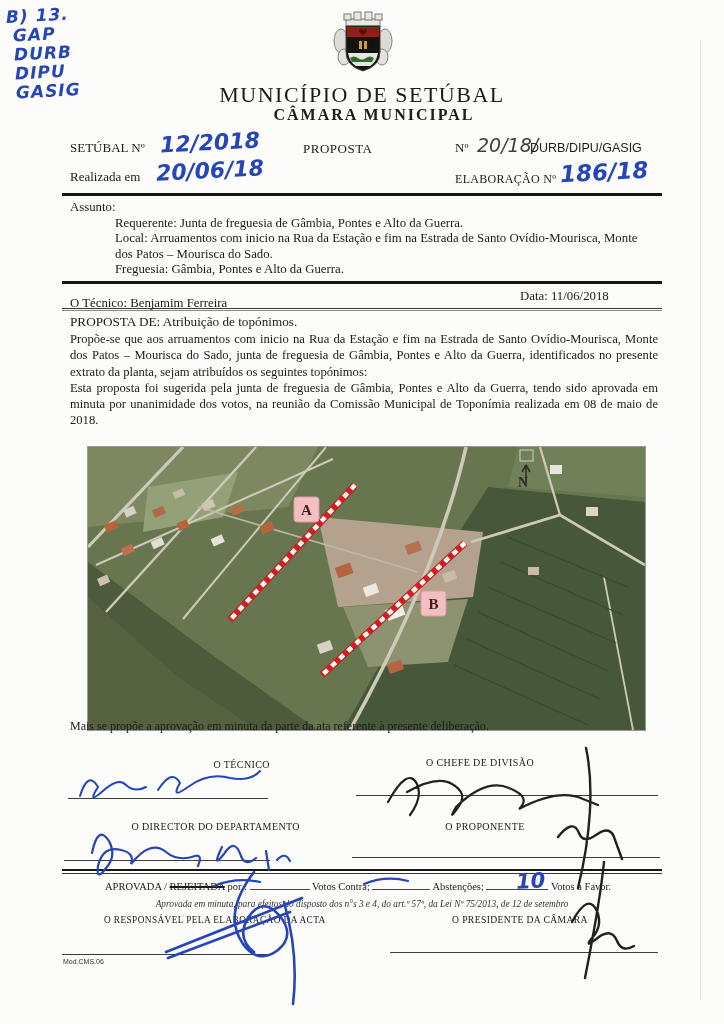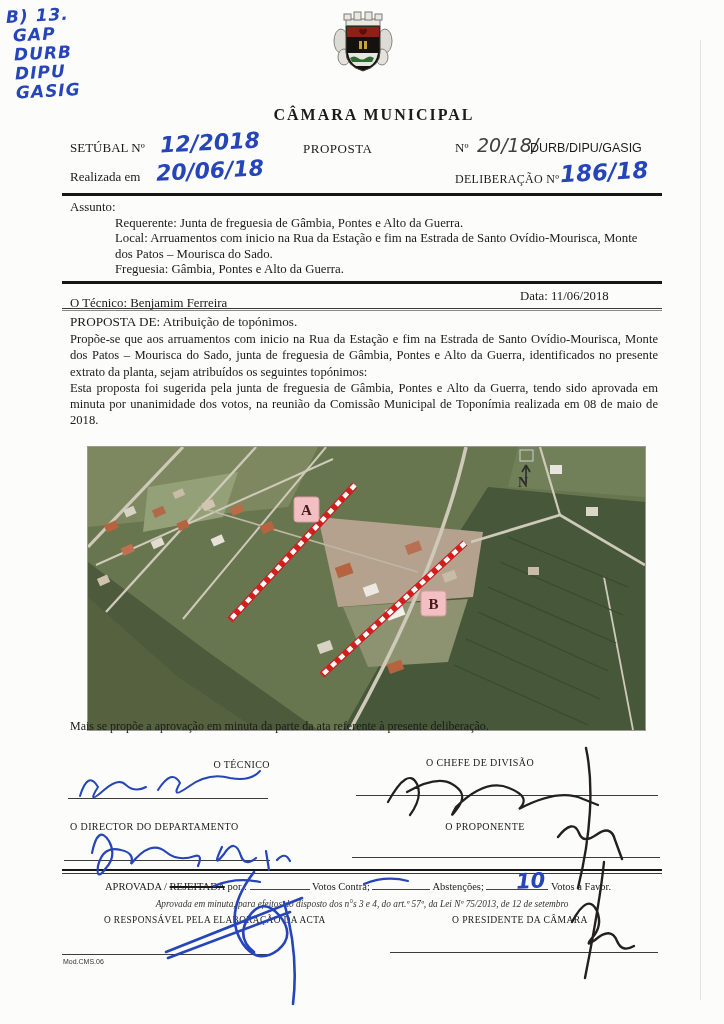--- a/index.html
+++ b/index.html
@@ -80,33 +80,34 @@
       <path d="M15,16 h32 v10 h-32 Z" fill="#8e2016"></path>
       <path d="M27,19 q2,-3 4,0 q2,-3 4,0 q0,3 -4,5 q-4,-2 -4,-5 Z" fill="#5d0e08"></path>
       <rect x="25" y="29" width="12" height="10" fill="#171310"></rect>
       <rect x="27" y="30" width="3" height="8" fill="#c9a23a"></rect>
       <rect x="32" y="30" width="3" height="8" fill="#c9a23a"></rect>
       <path d="M16,42 h30 q-2,10 -8,13 h-14 q-6,-3 -8,-13 Z" fill="#e8e6e0"></path>
       <path d="M18,47 q4,-3 8,0 q4,3 8,0 q4,-3 8,0 l-2,4 h-20 Z" fill="#2f6b33"></path>
     </g>
   </svg>
 
+  <div class="abs org-muni">MUNICÍPIO DE SETÚBAL</div>
   <div class="abs org-cam">CÂMARA MUNICIPAL</div>
 
   <div class="abs lbl" style="left:70px;top:140px">SETÚBAL Nº</div>
   <div class="abs hand" style="left:160px;top:130px;font-size:22px">12/2018</div>
   <div class="abs lbl" style="left:70px;top:169px">Realizada em</div>
   <div class="abs hand" style="left:156px;top:158px;font-size:22px">20/06/18</div>
 
   <div class="abs lbl bold" style="left:303px;top:141px;letter-spacing:.5px">PROPOSTA</div>
 
   <div class="abs lbl" style="left:455px;top:140px">Nº</div>
   <div class="abs hand-gray" style="left:477px;top:134px;font-size:19px">20/18/</div>
   <div class="abs bold" style="left:530px;top:141px;font-family:'Liberation Sans',sans-serif;font-size:12.5px">DURB/DIPU/GASIG</div>
-  <div class="abs lbl-sc" style="left:455px;top:172px">DELIBERAÇÃO Nº</div>
+  <div class="abs lbl-sc" style="left:455px;top:172px">ELABORAÇÃO Nº</div>
   <div class="abs hand" style="left:560px;top:159px;font-size:23px">186/18</div>
 
   <div class="abs rule rule-thick" style="top:193px"></div>
 
   <div class="abs assunto">
     <div class="bold">Assunto:</div>
     <div class="ind">
       <span class="bold">Requerente:</span>
       <span>Junta de freguesia de Gâmbia, Pontes e Alto da Guerra.</span>
     </div>
@@ -224,21 +225,21 @@
     </g>
   </svg>
 
   <div class="abs" style="left:70px;top:719px;font-size:12px">Mais se propõe a aprovação em minuta da parte da ata referente à presente deliberação.</div>
 
   <div class="abs siglabel" style="left:70px;top:759px;width:200px;text-align:right">O TÉCNICO</div>
   <div class="abs siglabel" style="left:380px;top:757px;width:200px;text-align:center">O CHEFE DE DIVISÃO</div>
   <div class="abs sigline" style="left:68px;top:798px;width:200px"></div>
   <div class="abs sigline" style="left:356px;top:795px;width:302px"></div>
 
-  <div class="abs siglabel" style="left:70px;top:821px;width:230px;text-align:left">O DIRECTOR DO DEPARTAMENTO</div>
+  <div class="abs siglabel" style="left:70px;top:821px;width:230px;text-align:right">O DIRECTOR DO DEPARTAMENTO</div>
   <div class="abs siglabel" style="left:400px;top:821px;width:170px;text-align:center">O PROPONENTE</div>
   <div class="abs sigline" style="left:64px;top:860px;width:206px"></div>
   <div class="abs sigline" style="left:352px;top:857px;width:308px"></div>
 
   <div class="abs rule" style="top:869px;height:2px"></div>
   <div class="abs rule rule-thin" style="top:873px"></div>
 
   <div class="abs vote" style="left:105px;top:881px">
     <span>APROVADA</span>
     <span>/</span>

